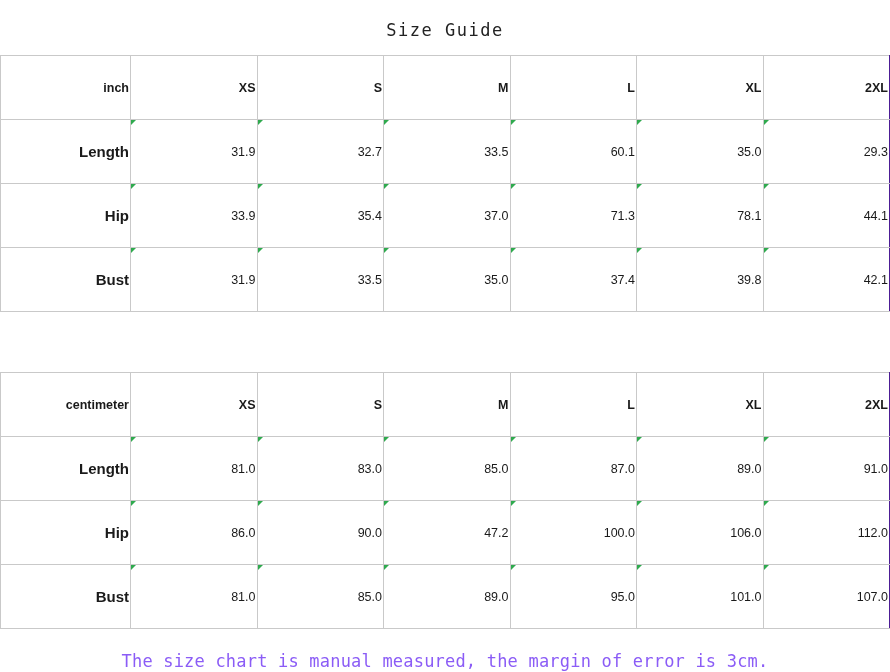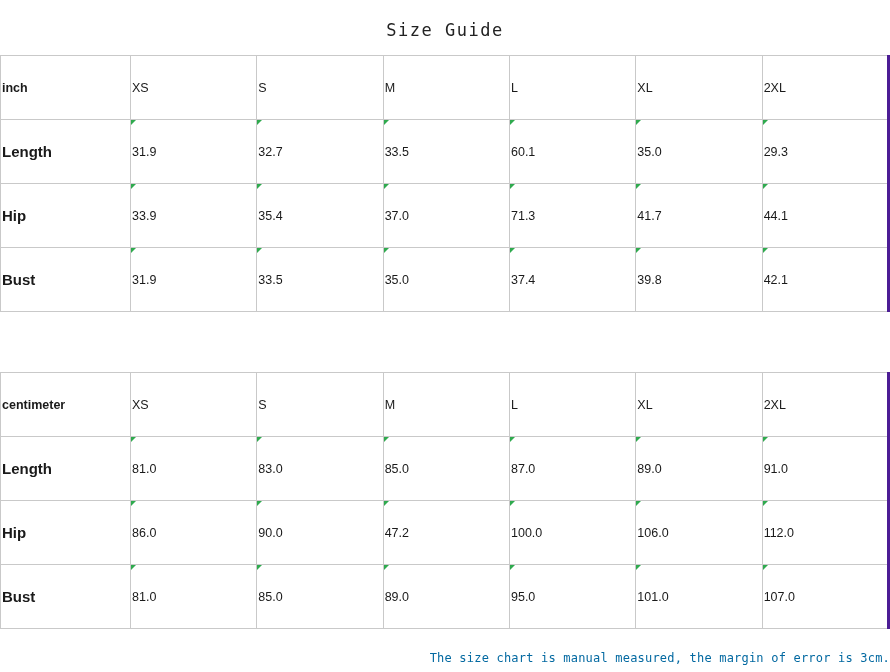--- a/index.html
+++ b/index.html
@@ -32,66 +32,66 @@
     line-height: 1;
   }
   table.size-table {
     width: 890px;
     border-collapse: collapse;
     table-layout: fixed;
   }
   table.size-table td {
     border: 1px solid #c9c9c9;
     height: 61px;
-    text-align: left;
+    text-align: right;
     vertical-align: middle;
     font-family: "Liberation Sans", sans-serif;
     font-size: 12.5px;
     color: #1a1a1a;
     position: relative;
   }
   table.size-table td.first-col {
     width: 127px;
     font-weight: bold;
     font-size: 15px;
   }
   table.size-table tr.head-row td {
-    font-weight: normal;
+    font-weight: bold;
     font-size: 12.5px;
   }
   table.size-table tr.head-row td.first-col {
     font-weight: bold;
   }
   
   table.size-table td:first-child {
     border-left: 1px solid #c9c9c9;
   }
   table.size-table td:last-child {
-    border-right: 3px solid #4c1d95;
+    border-right: 1px solid #4c1d95;
   }
   
   td.mark::before {
     content: "";
     position: absolute;
     top: 0px;
     left: 0px;
     width: 0;
     height: 0;
     border-top: 5px solid #2faa4e;
     border-right: 5px solid transparent;
   }
   .gap {
     height: 60px;
     width: 890px;
   }
   .footer-note {
-    text-align: right;
+    text-align: center;
     font-family: "DejaVu Sans Mono", monospace;
-    font-size: 12px;
-    color: #0369a1;
+    font-size: 17px;
+    color: #8b5cf6;
     letter-spacing: 0.2px;
     padding-top: 22px;
   }
 </style>
 </head>
 <body>
 
 <div class="page">
 
   <div class="title">Size Guide</div>
@@ -115,21 +115,21 @@
         <td class="mark">60.1</td>
         <td class="mark">35.0</td>
         <td class="mark">29.3</td>
       </tr>
       <tr>
         <td class="first-col">Hip</td>
         <td class="mark">33.9</td>
         <td class="mark">35.4</td>
         <td class="mark">37.0</td>
         <td class="mark">71.3</td>
-        <td class="mark">41.7</td>
+        <td class="mark">78.1</td>
         <td class="mark">44.1</td>
       </tr>
       <tr>
         <td class="first-col">Bust</td>
         <td class="mark">31.9</td>
         <td class="mark">33.5</td>
         <td class="mark">35.0</td>
         <td class="mark">37.4</td>
         <td class="mark">39.8</td>
         <td class="mark">42.1</td>

